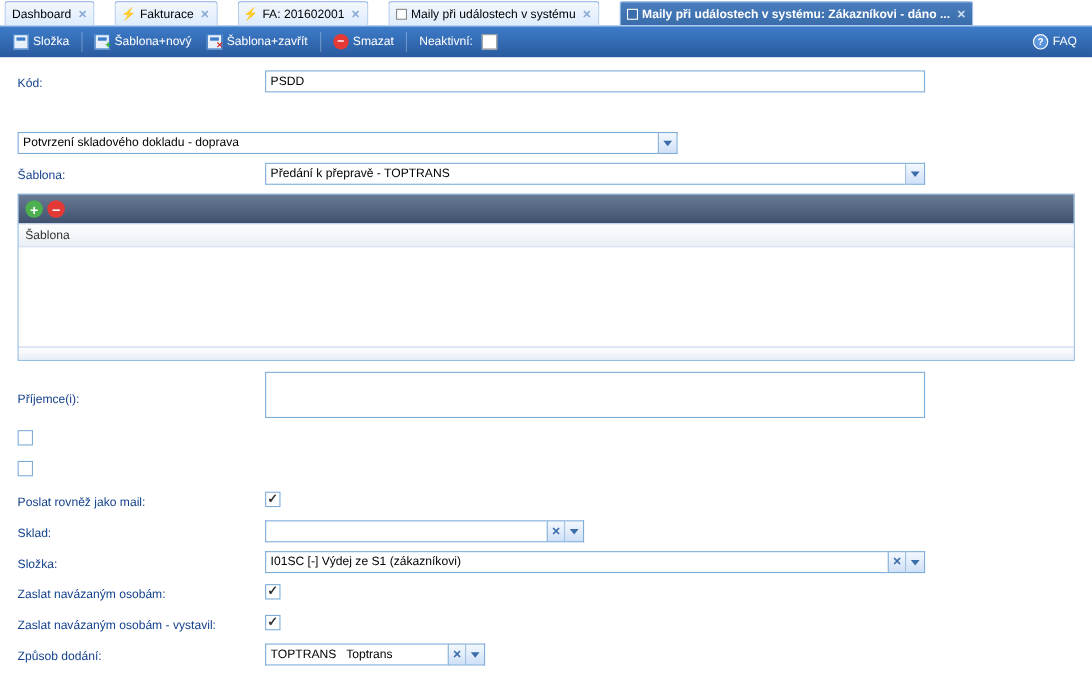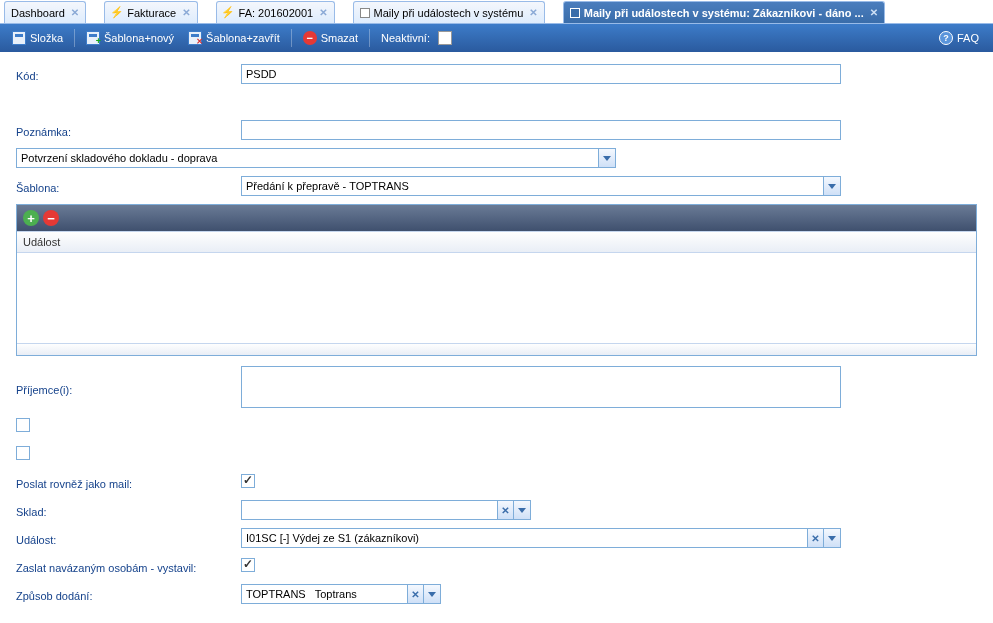--- a/index.html
+++ b/index.html
@@ -120,24 +120,20 @@
 <div class="form">
 
   <div class="row">
     <div class="lbl">Kód:</div>
     <div class="fld"><input class="inp" value="PSDD" style=""></div>
   </div>
 
   <div class="row">
   </div>
 
-  <div class="row">
-    <div class="lbl">Poznámka:</div>
-    <div class="fld"><input class="inp" value="" style=""></div>
-  </div>
 
   <div class="row">
     <div class="fld">
         <div class="sel-wrap">
           <input class="inp" value="Potvrzení skladového dokladu - doprava" style="">
           <span class="dd"></span>
         </div>
       </div>
   </div>
 
@@ -149,21 +145,21 @@
           <span class="dd"></span>
         </div>
       </div>
   </div>
 
   <div class="grid">
     <div class="grid-tb">
       <span class="gico add">+</span>
       <span class="gico rem">−</span>
     </div>
-    <div class="grid-hdr">Událost</div>
+    <div class="grid-hdr">Šablona</div>
     <div class="grid-body"></div>
     <div class="grid-ft"></div>
   </div>
 
   <div class="row">
     <div class="lbl">Příjemce(i):</div>
     <div class="fld"><textarea class="ta" style=""></textarea></div>
   </div>
 
   <div class="row">
@@ -184,30 +180,34 @@
     <div class="fld">
         <div class="lookup narrow">
           <input class="inp" value="" style="">
           <span class="clr">✕</span>
           <span class="dd"></span>
         </div>
       </div>
   </div>
 
   <div class="row">
-    <div class="lbl">Událost:</div>
+    <div class="lbl">Složka:</div>
     <div class="fld wide">
         <div class="lookup">
           <input class="inp" value="I01SC [-] Výdej ze S1 (zákazníkovi)" style="">
           <span class="clr">✕</span>
           <span class="dd"></span>
         </div>
       </div>
   </div>
 
+  <div class="row">
+    <div class="lbl">Zaslat navázaným osobám:</div>
+    <div class="fld"><span class="chk on"></span></div>
+  </div>
 
   <div class="row">
     <div class="lbl">Zaslat navázaným osobám - vystavil:</div>
     <div class="fld"><span class="chk on"></span></div>
   </div>
 
   <div class="row">
     <div class="lbl">Způsob dodání:</div>
     <div class="fld">
         <div class="lookup half">

